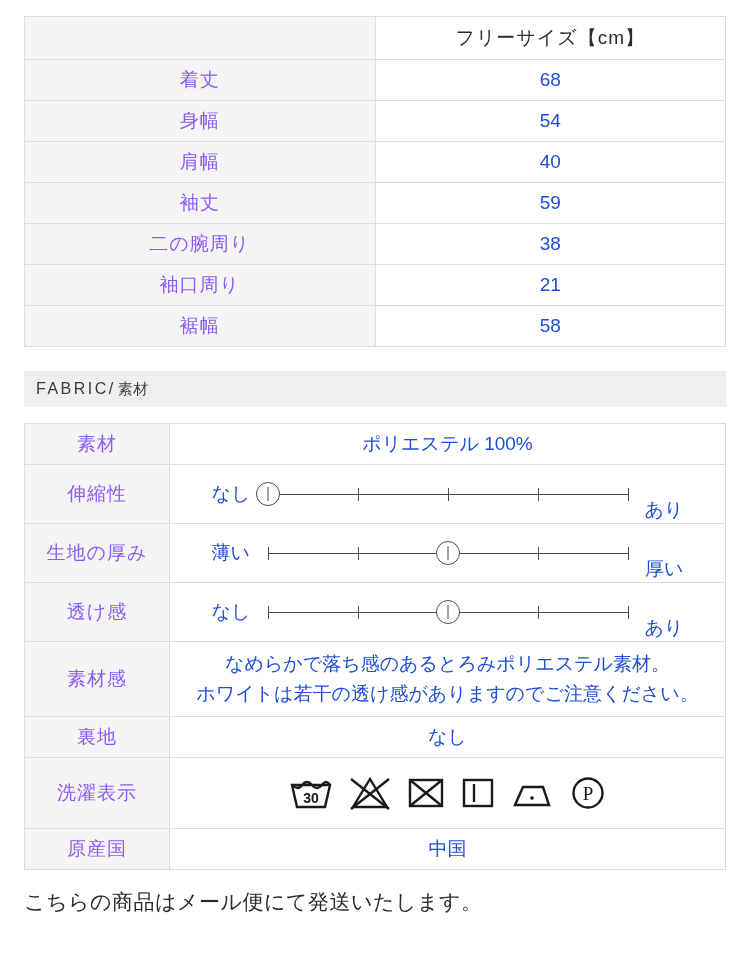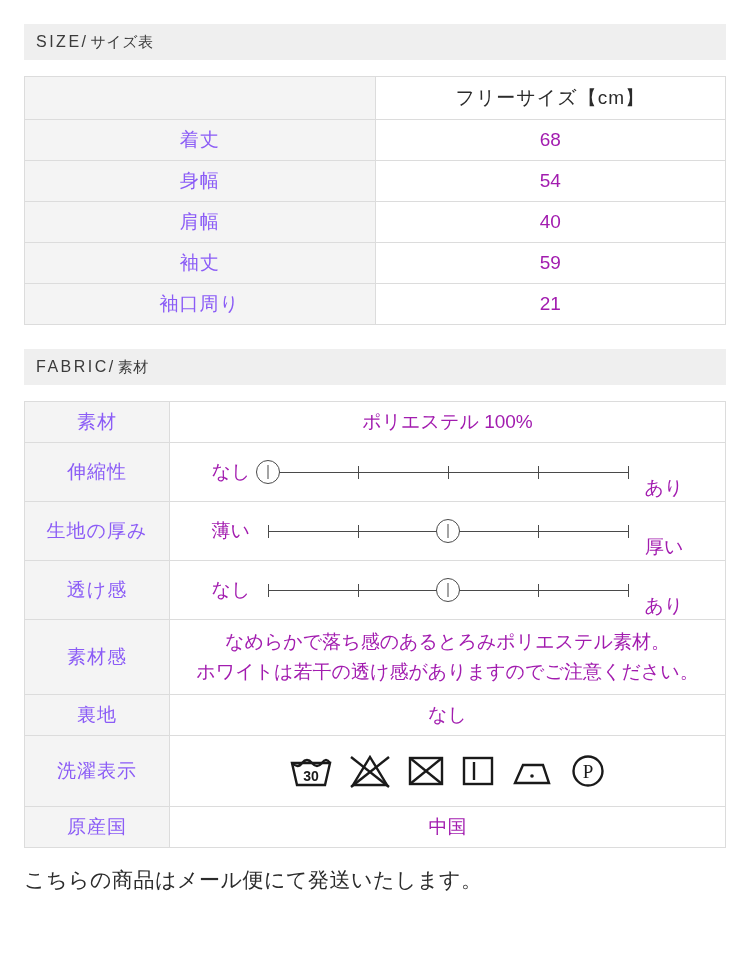--- a/index.html
+++ b/index.html
@@ -60,21 +60,21 @@
   td.label {
     width: 144px;
     background: #f4f4f4;
     font-size: 19px;
     color: #8b5cf6;
     letter-spacing: 1px;
   }
   td.val {
     background: #ffffff;
     font-size: 21px;
-    color: #a21caf;
+    color: #1d4ed8;
   }
   td.head-blank {
     background: #f4f4f4;
     border: 1px solid #dcdcdc;
   }
   td.head-val {
     background: #ffffff;
     font-size: 21px;
     letter-spacing: 1px;
   }
@@ -164,24 +164,20 @@
     font-size: 21px;
     letter-spacing: 0.5px;
     color: #2b2b2b;
   }
 </style>
 </head>
 <body>
 
 <div class="page">
 
-  <div class="section-header gap-top-1">
-    <span class="en">SIZE/</span>
-    <span class="ja"> サイズ表</span>
-  </div>
 
   <table class="size-table gap-top-2">
     <tbody>
         <tr class="head">
       <td class="head-blank"></td>
       <td class="head-val">フリーサイズ【cm】</td>
     </tr>
     <tr>
       <td class="label">着丈</td>
       <td class="val">68</td>
@@ -192,22 +188,30 @@
     </tr>
     <tr>
       <td class="label">肩幅</td>
       <td class="val">40</td>
     </tr>
     <tr>
       <td class="label">袖丈</td>
       <td class="val">59</td>
     </tr>
     <tr>
+      <td class="label">二の腕周り</td>
+      <td class="val">38</td>
+    </tr>
+    <tr>
       <td class="label">袖口周り</td>
       <td class="val">21</td>
+    </tr>
+    <tr>
+      <td class="label">裾幅</td>
+      <td class="val">58</td>
     </tr>
   </tbody>
     </table>
 
   <div class="section-header gap-top-1">
     <span class="en">FABRIC/</span>
     <span class="ja"> 素材</span>
   </div>
 
   <table class="fabric-table gap-top-2">

